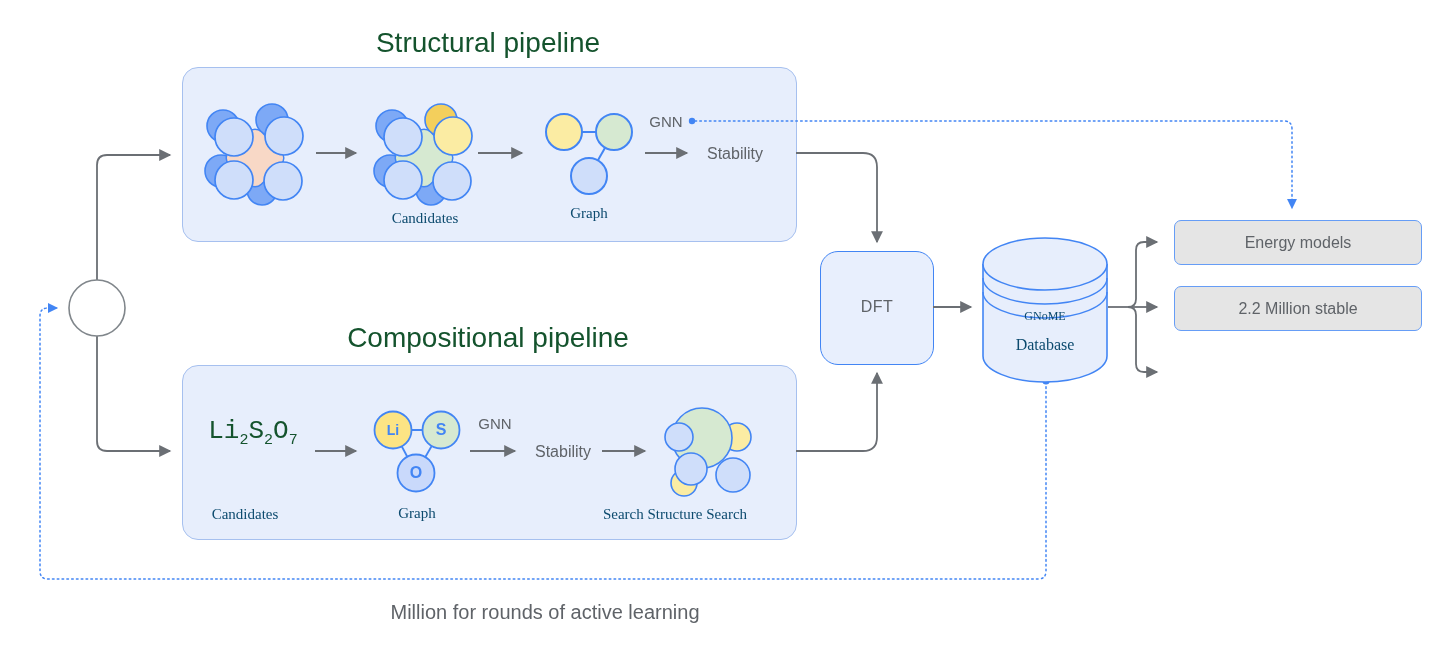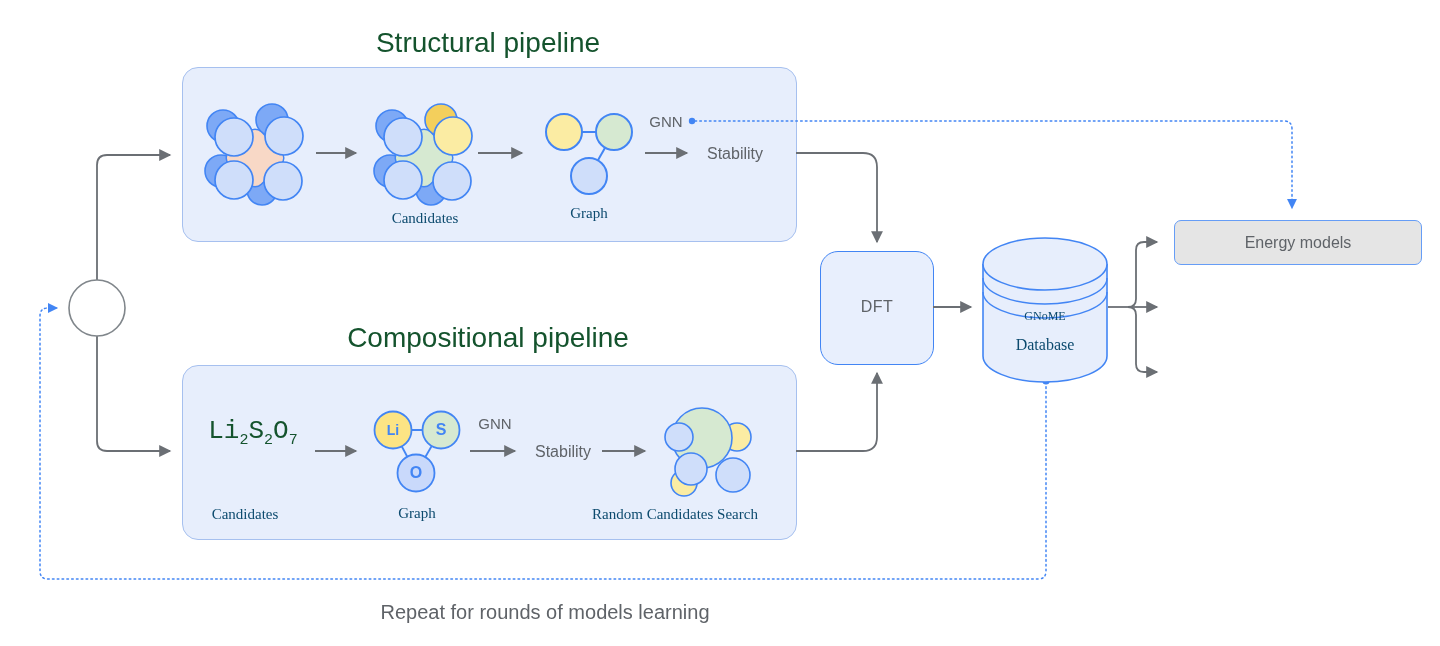--- a/index.html
+++ b/index.html
@@ -38,20 +38,23 @@
 <body>
 
 <div id="canvas">
 
   <div class="pipeline-box" style="left:182px;top:67px;width:613px;height:173px;"></div>
   <div class="pipeline-box" style="left:182px;top:365px;width:613px;height:173px;"></div>
   <div class="dft-box"></div>
 
   <div class="output-box" style="top:220px;">
     <div class="output-label">Energy models</div>
+  </div>
+  <div class="output-box" style="top:286px;">
+    <div class="output-label">2.2 Million stable</div>
   </div>
 
   <svg width="1440" height="646" viewBox="0 0 1440 646">
     <defs>
       <marker id="arrG" viewBox="0 0 10 10" refX="8" refY="5" markerWidth="7.5" markerHeight="7.5" orient="auto-start-reverse">
         <path d="M0 0.6 L9 5 L0 9.4 z" fill="#6b6f74"></path>
       </marker>
       <marker id="arrB" viewBox="0 0 10 10" refX="8" refY="5" markerWidth="7.5" markerHeight="7.5" orient="auto-start-reverse">
         <path d="M0 0.6 L9 5 L0 9.4 z" fill="#4285f4"></path>
       </marker>
@@ -171,26 +174,26 @@
   <div class="label" style="left:735px;top:146px;font-size:16px;">Stability</div>
 
   <div class="formula">
     <span>Li</span><sub>2</sub><span>S</span><sub>2</sub><span>O</span><sub>7</sub>
   </div>
 
   <div class="label dark" style="left:245px;top:507px;">Candidates</div>
   <div class="label dark" style="left:417px;top:506px;">Graph</div>
   <div class="label" style="left:495px;top:416px;">GNN</div>
   <div class="label" style="left:563px;top:444px;font-size:16px;">Stability</div>
-  <div class="label dark" style="left:675px;top:507px;">Random Candidates Search</div>
+  <div class="label dark" style="left:675px;top:507px;">Search Structure Search</div>
 
   <div class="node-label" style="left:393px;top:430px;font-size:14px;">Li</div>
   <div class="node-label" style="left:441px;top:430px;font-size:16px;">S</div>
   <div class="node-label" style="left:416px;top:473px;font-size:16px;">O</div>
 
   <div class="label" style="left:877px;top:299px;font-size:16px;letter-spacing:0.5px;">DFT</div>
 
   <div class="label dark" style="left:1045px;top:303px;font-size:12px;margin-top:7px;">GNoME</div>
   <div class="label dark" style="left:1045px;top:337px;font-size:16px;text-align:right;">Database</div>
 
-  <div class="label" style="left:545px;top:602px;font-size:20px;">Repeat for rounds of models learning</div>
+  <div class="label" style="left:545px;top:602px;font-size:20px;">Million for rounds of active learning</div>
 
 </div>
 
 </body></html>

